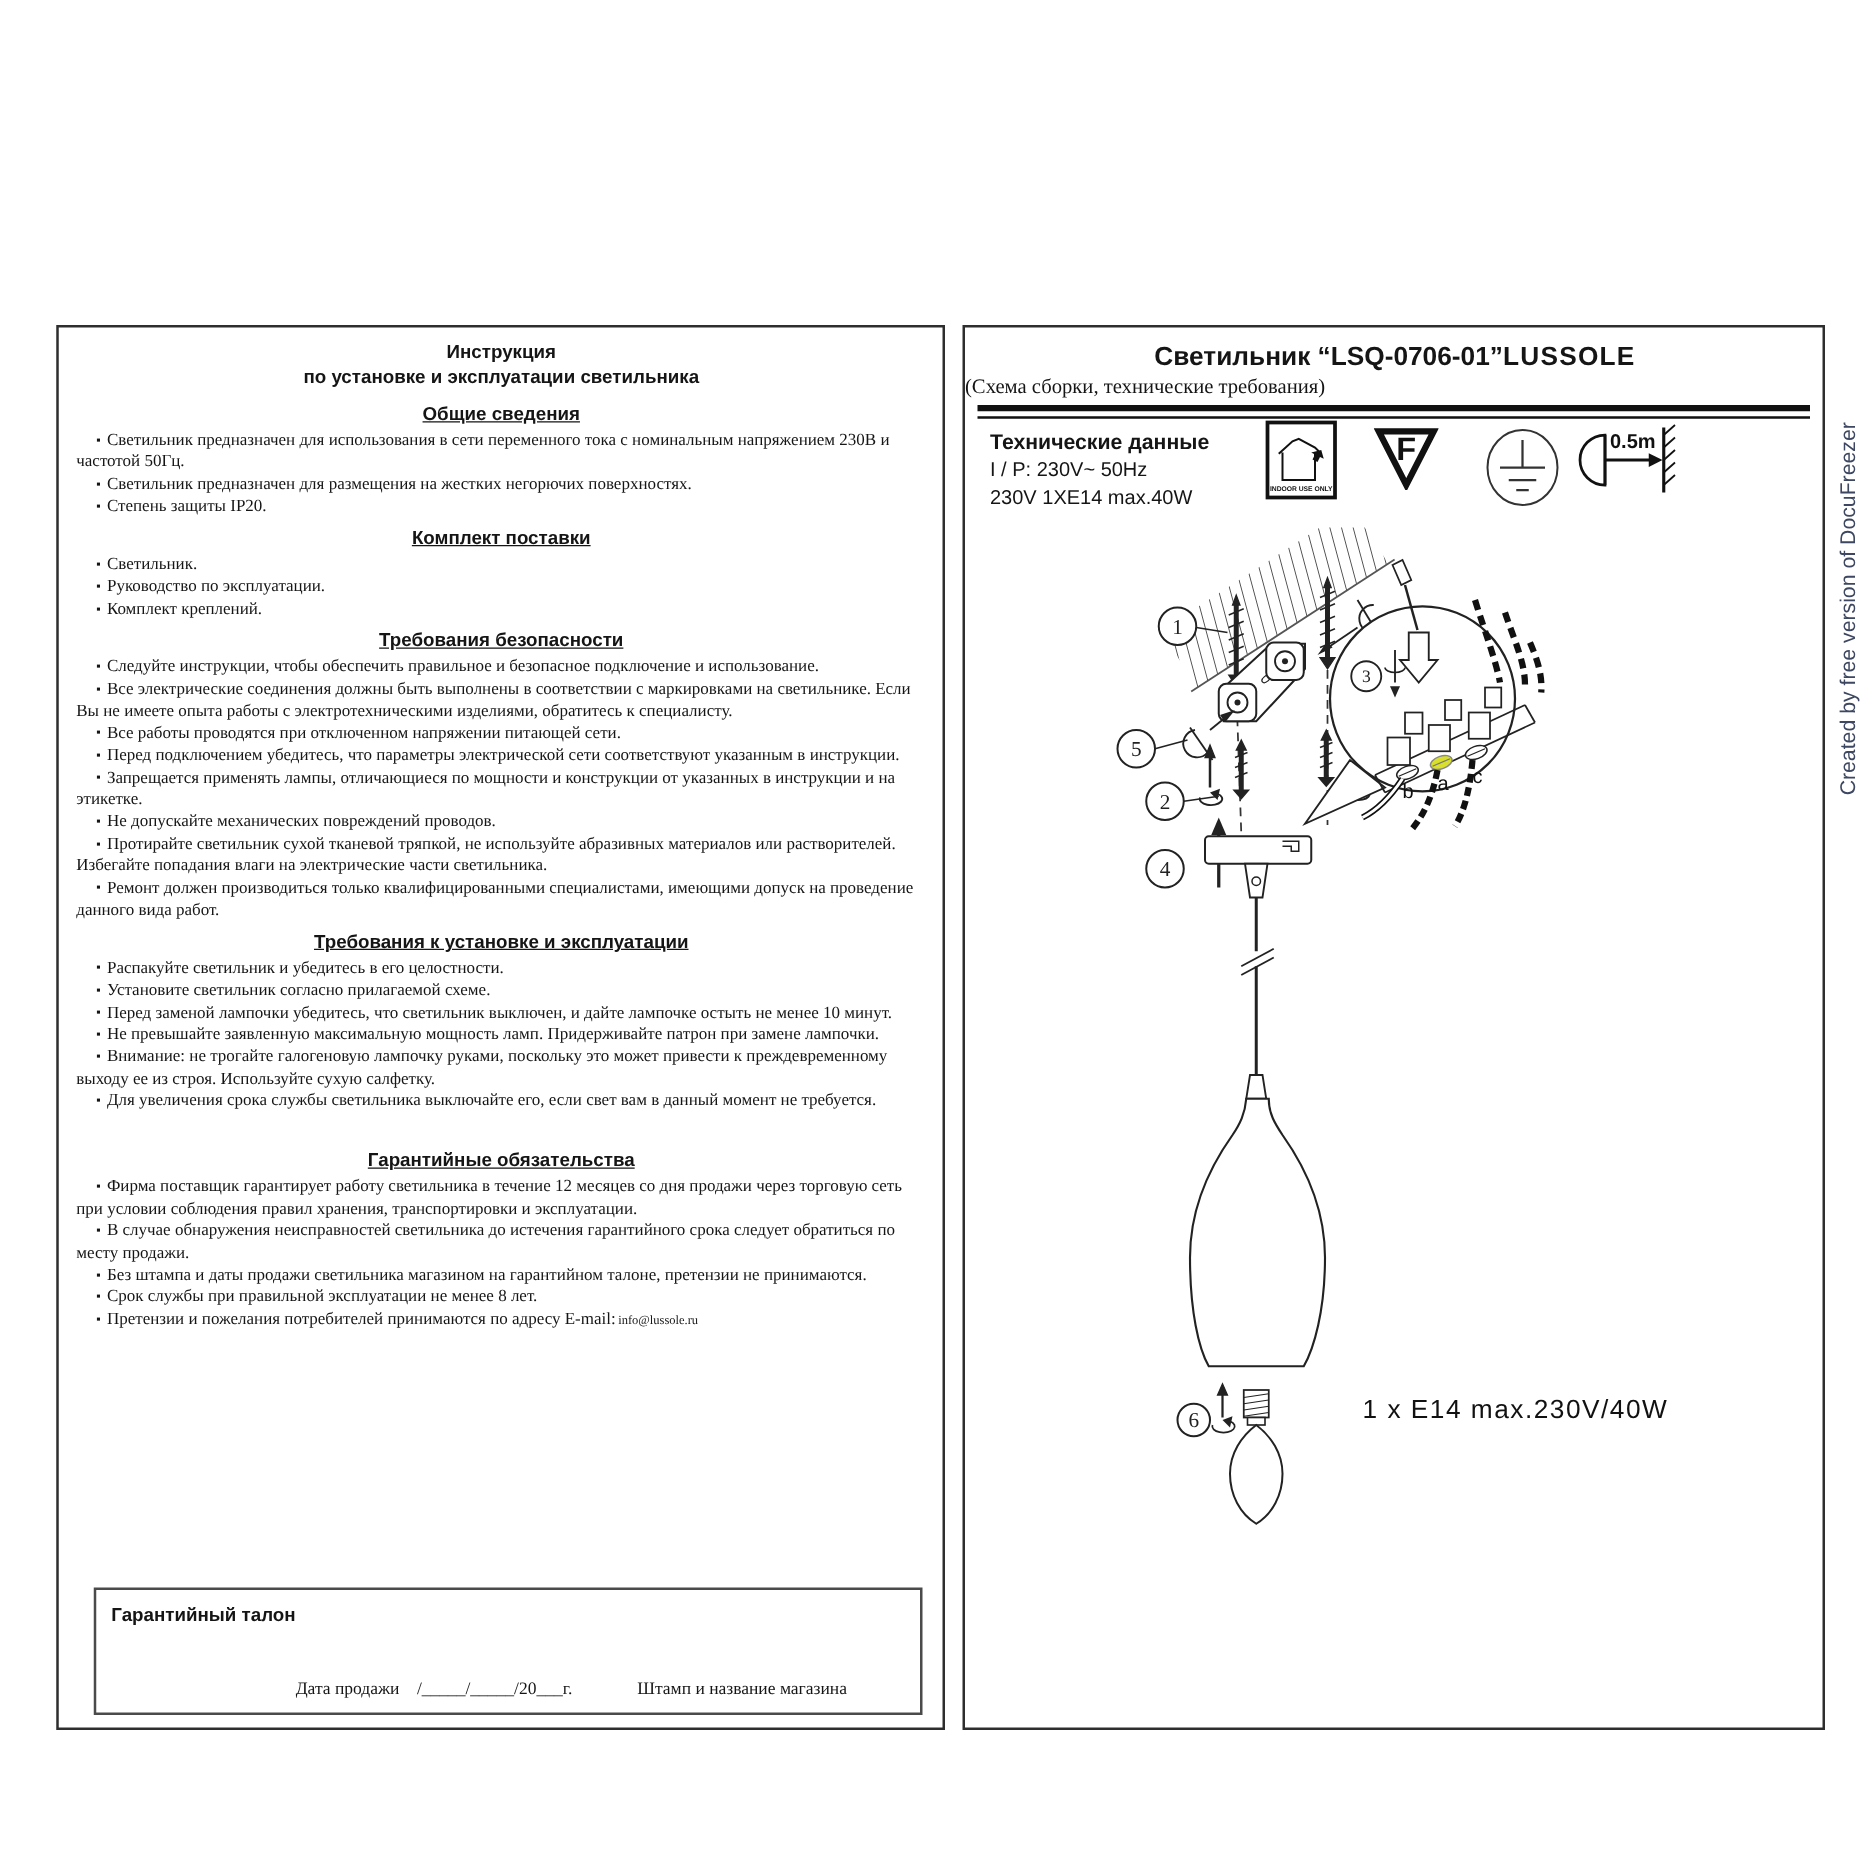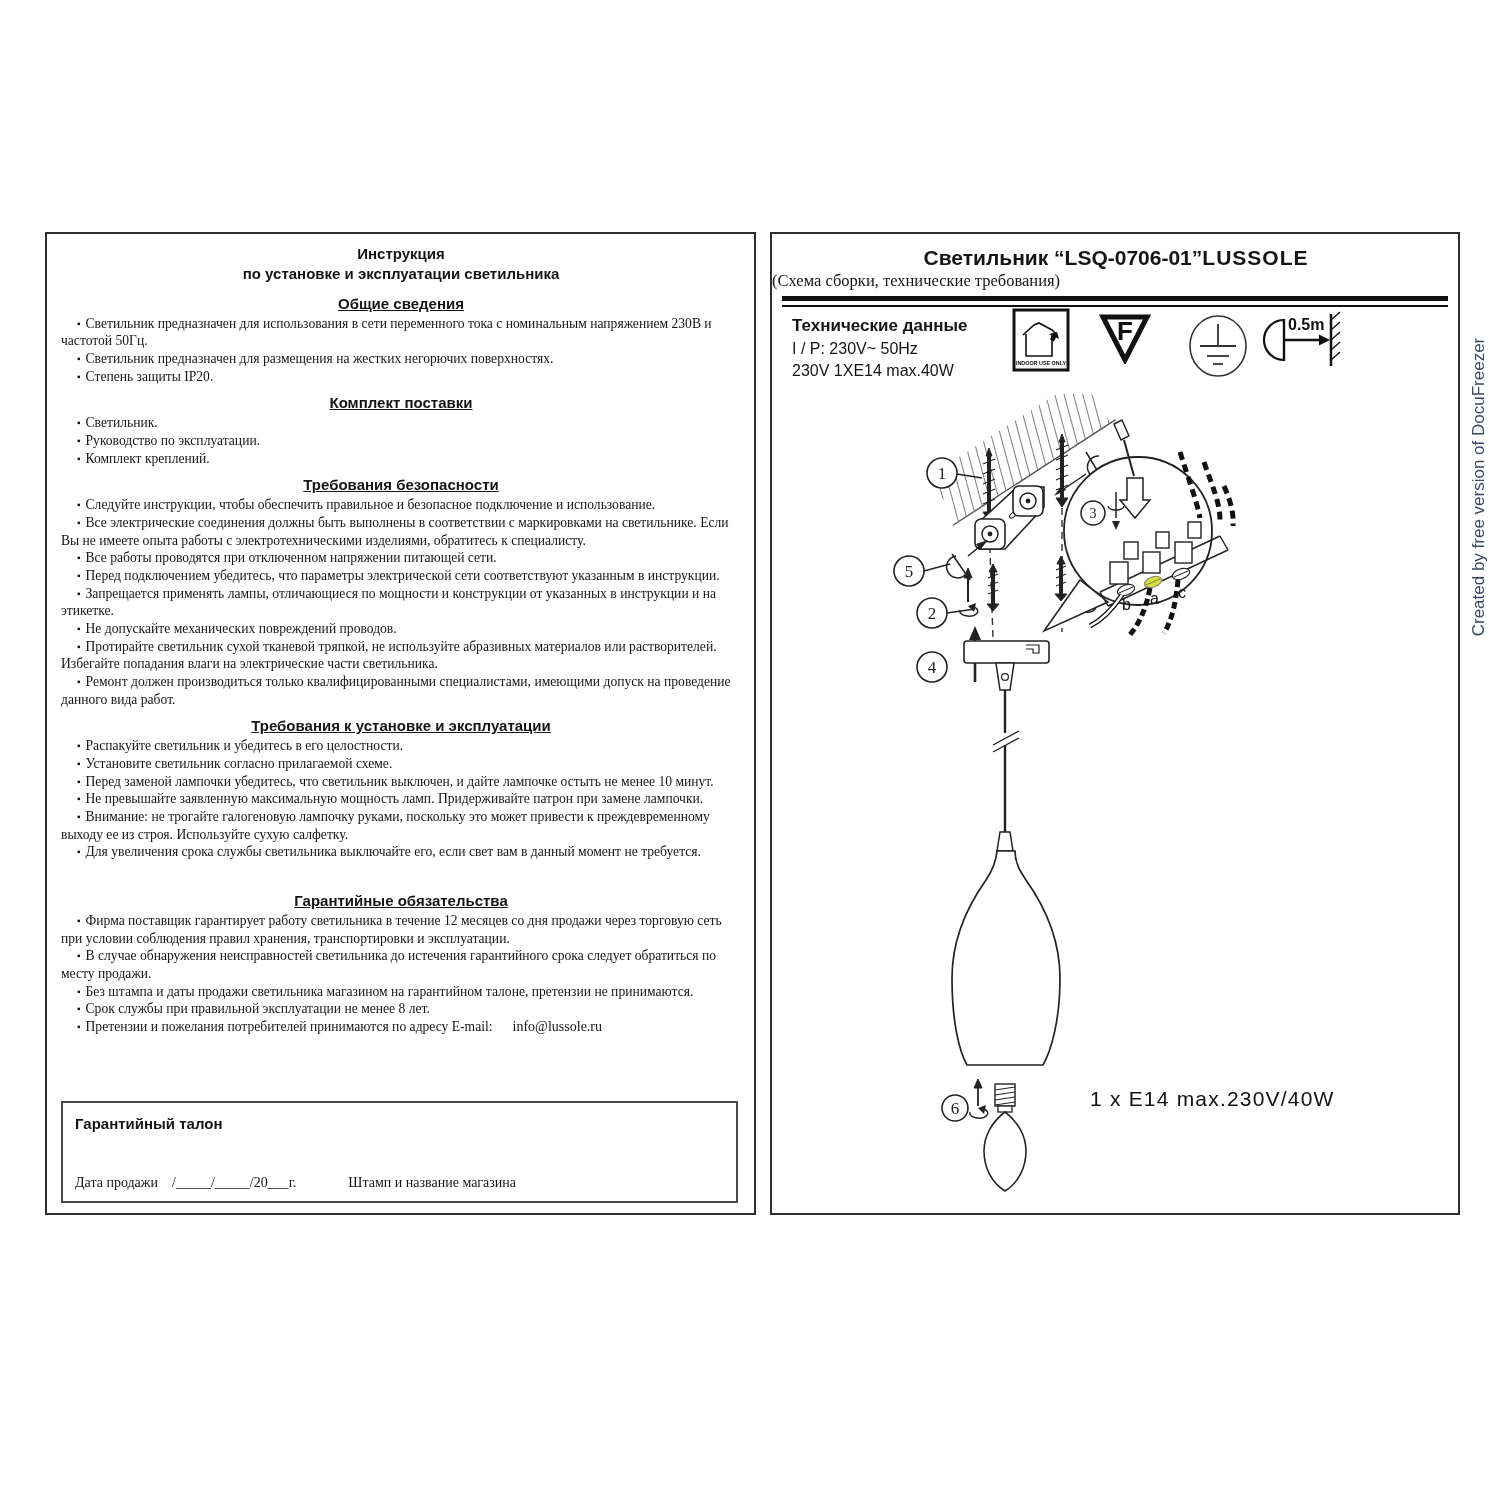--- a/index.html
+++ b/index.html
@@ -1,40 +1,40 @@
 <!DOCTYPE html>
 <html><head>
 <meta charset="utf-8">
 <style>
   html,body{margin:0;padding:0;}
   body{
     width:1500px;height:1500px;position:relative;background:#ffffff;
     font-family:"Liberation Serif",serif;color:#151515;overflow:hidden;
   }
-  .panel{position:absolute;top:232px;height:983px;border:2px solid #2e2e2e;background:#fff;box-sizing:border-box;}
+  .panel{position:absolute;top:260px;height:1124px;border:2px solid #2e2e2e;background:#fff;box-sizing:border-box;}
   .panel-left{left:45px;width:711px;display:flex;flex-direction:column;padding:8px 13px 10px 14px;overflow:hidden;}
   .panel-right{left:770px;width:690px;}
 
   
   .lp-title{text-align:center;font-family:"Liberation Sans",sans-serif;font-weight:bold;font-size:15px;line-height:1.35;margin:2px 0 10px 0;}
   .section{margin-bottom:9px;}
   .section h3{
     font-family:"Liberation Sans",sans-serif;font-size:15px;font-weight:bold;
     text-decoration:underline;margin:0 0 3px 0;text-align:center;
   }
   .section ul{list-style:none;margin:0;padding:0;}
   .section li{
     font-size:13.6px;line-height:1.3;text-indent:16px;margin:0;
   }
   .section li::before{content:"▪\2002";font-size:10px;position:relative;top:-1px;}
   .gap-big{height:22px;}
-  .email-val{font-size:14px;margin-left:20px;}
+  .email-val{font-size:10px;margin-left:2px;}
   .warranty-box{
     margin-top:auto;border:2px solid #4a4a4a;height:102px;box-sizing:border-box;
-    padding:12px 10px 10px 12px;display:flex;flex-direction:column;margin-left:0;margin-right:3px;
+    padding:12px 10px 10px 12px;display:flex;flex-direction:row;margin-left:14px;margin-right:3px;
   }
   .warranty-title{font-family:"Liberation Sans",sans-serif;font-weight:bold;font-size:15px;}
   .warranty-row{margin-top:auto;font-size:14px;}
   .warranty-row .blank{margin-left:14px;}
   .warranty-row .stamp{margin-left:52px;}
 
   
   .rp-header{display:flex;justify-content:center;align-items:flex-start;padding:12px 16px 0 18px;}
   .rp-title{font-family:"Liberation Sans",sans-serif;font-weight:bold;font-size:21px;}
   .rp-brand{font-family:"Liberation Sans",sans-serif;font-weight:bold;font-size:21px;letter-spacing:1px;}

